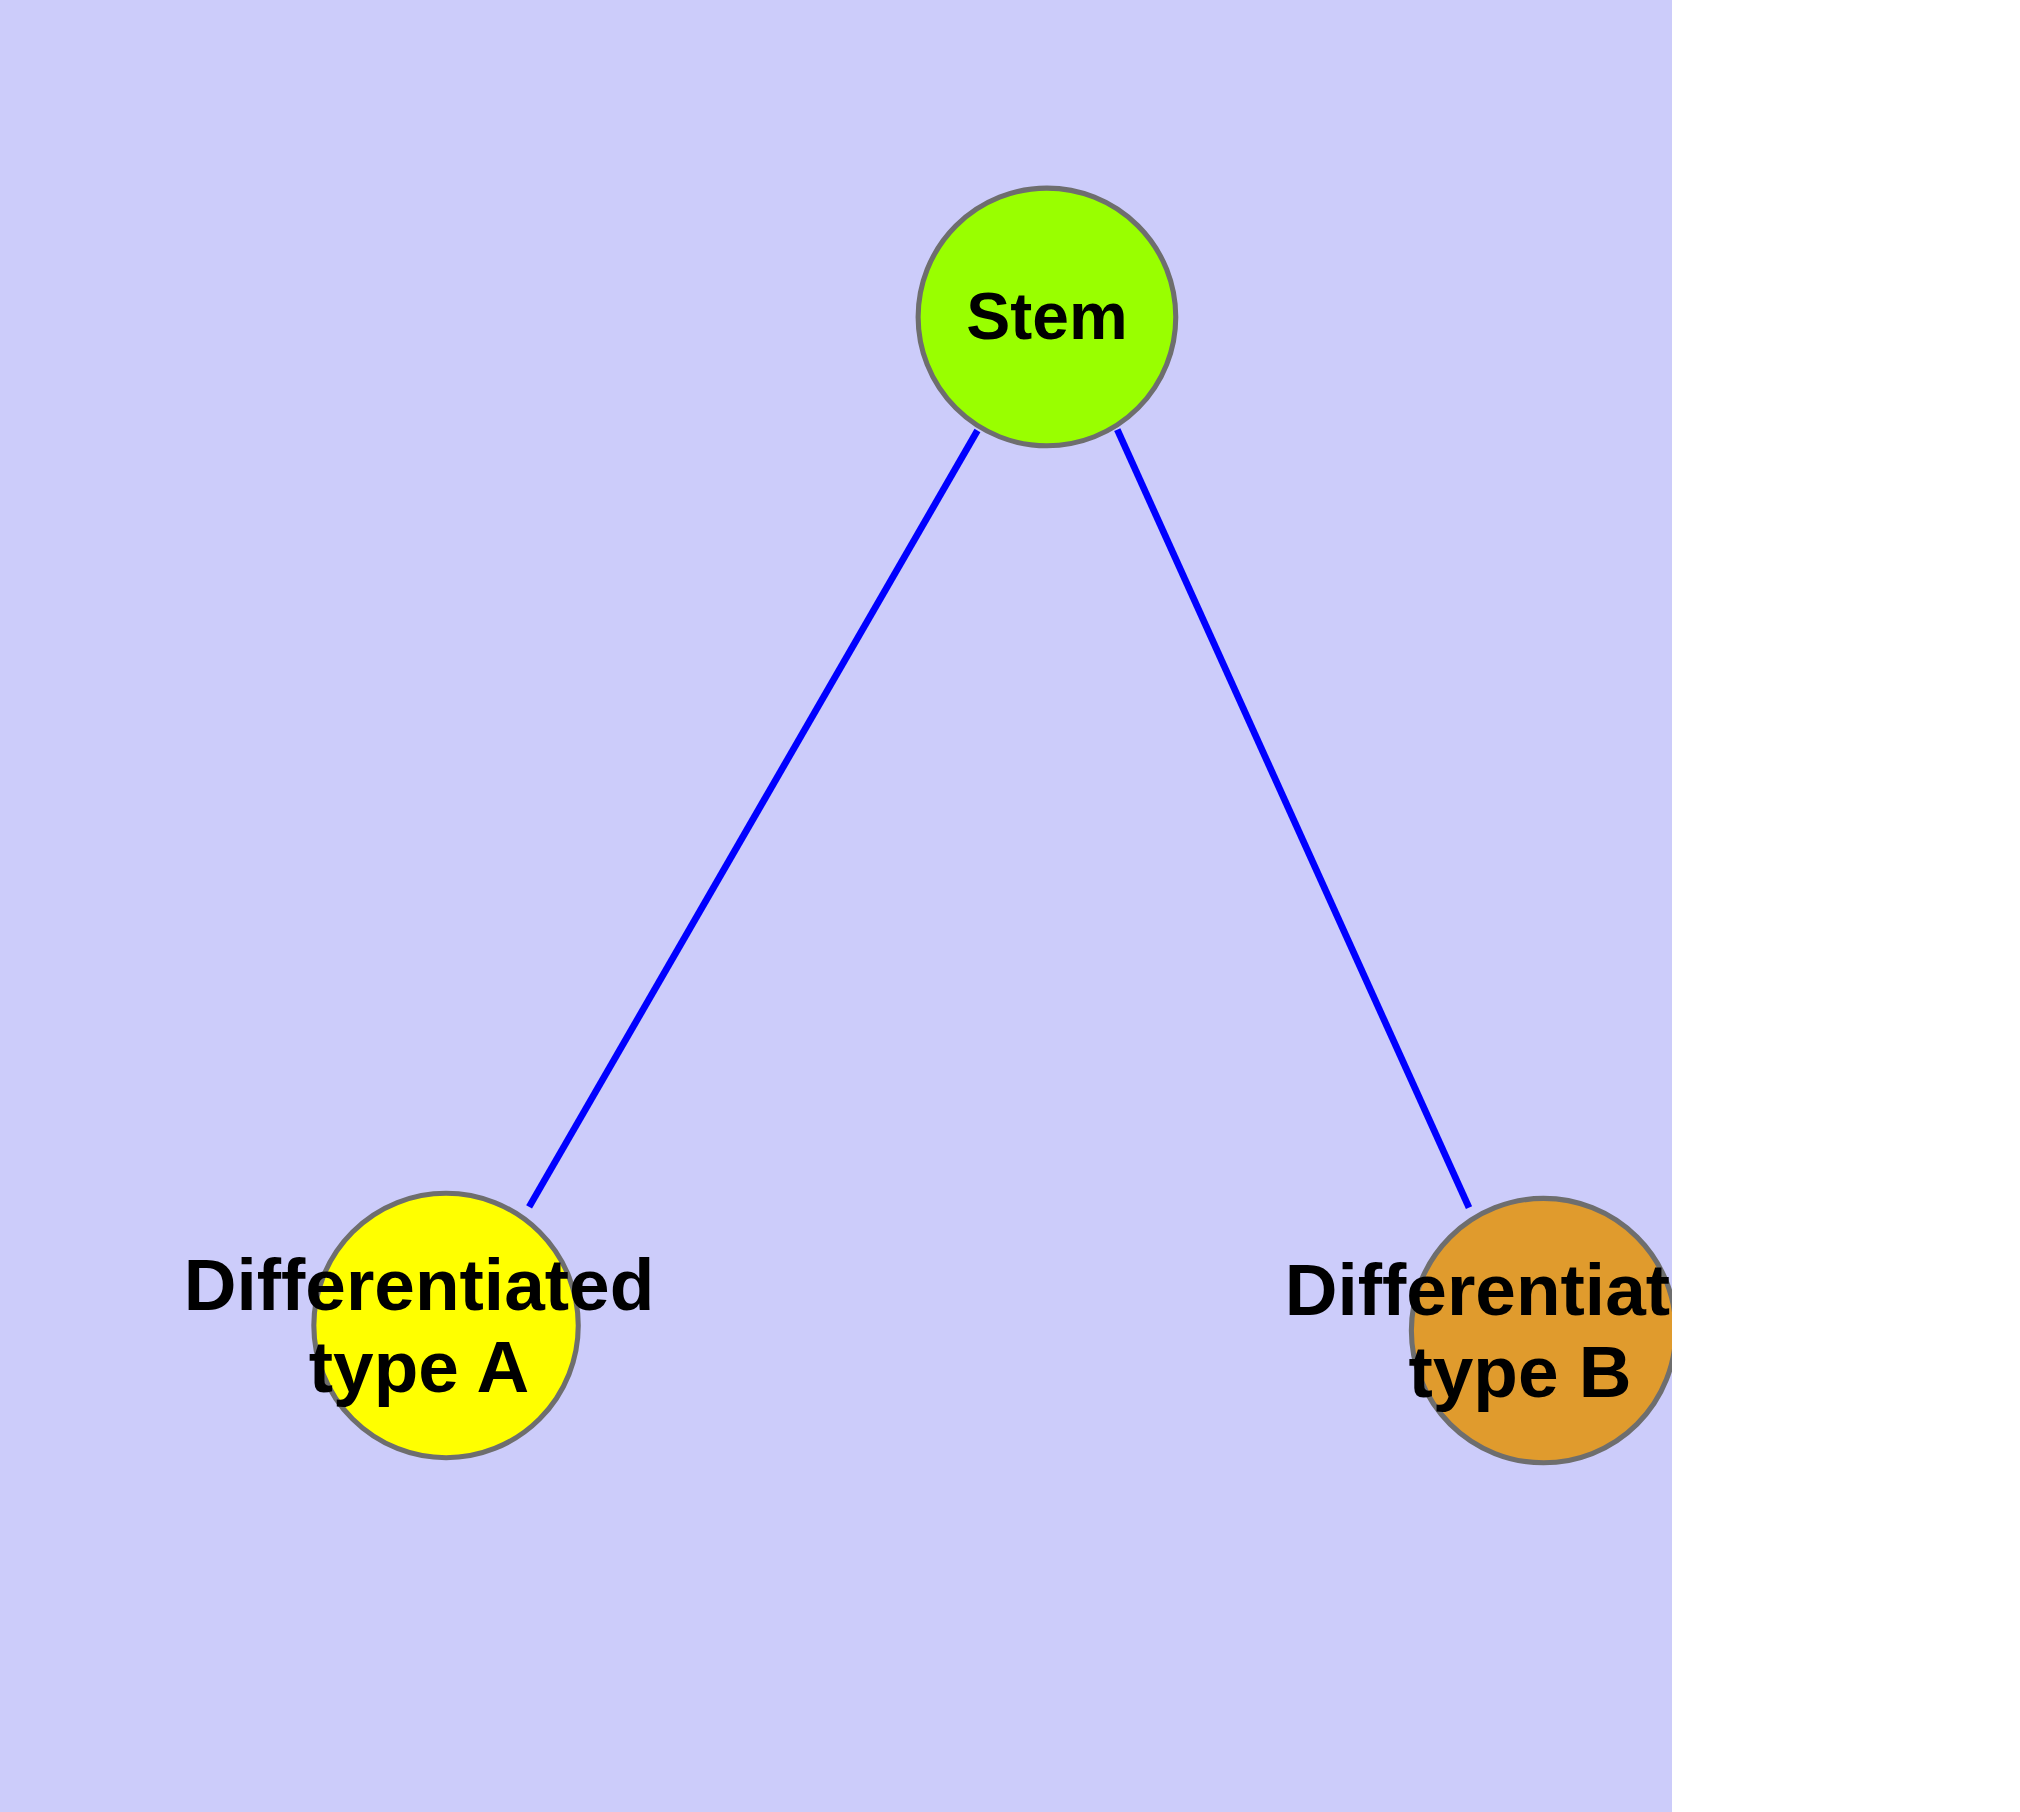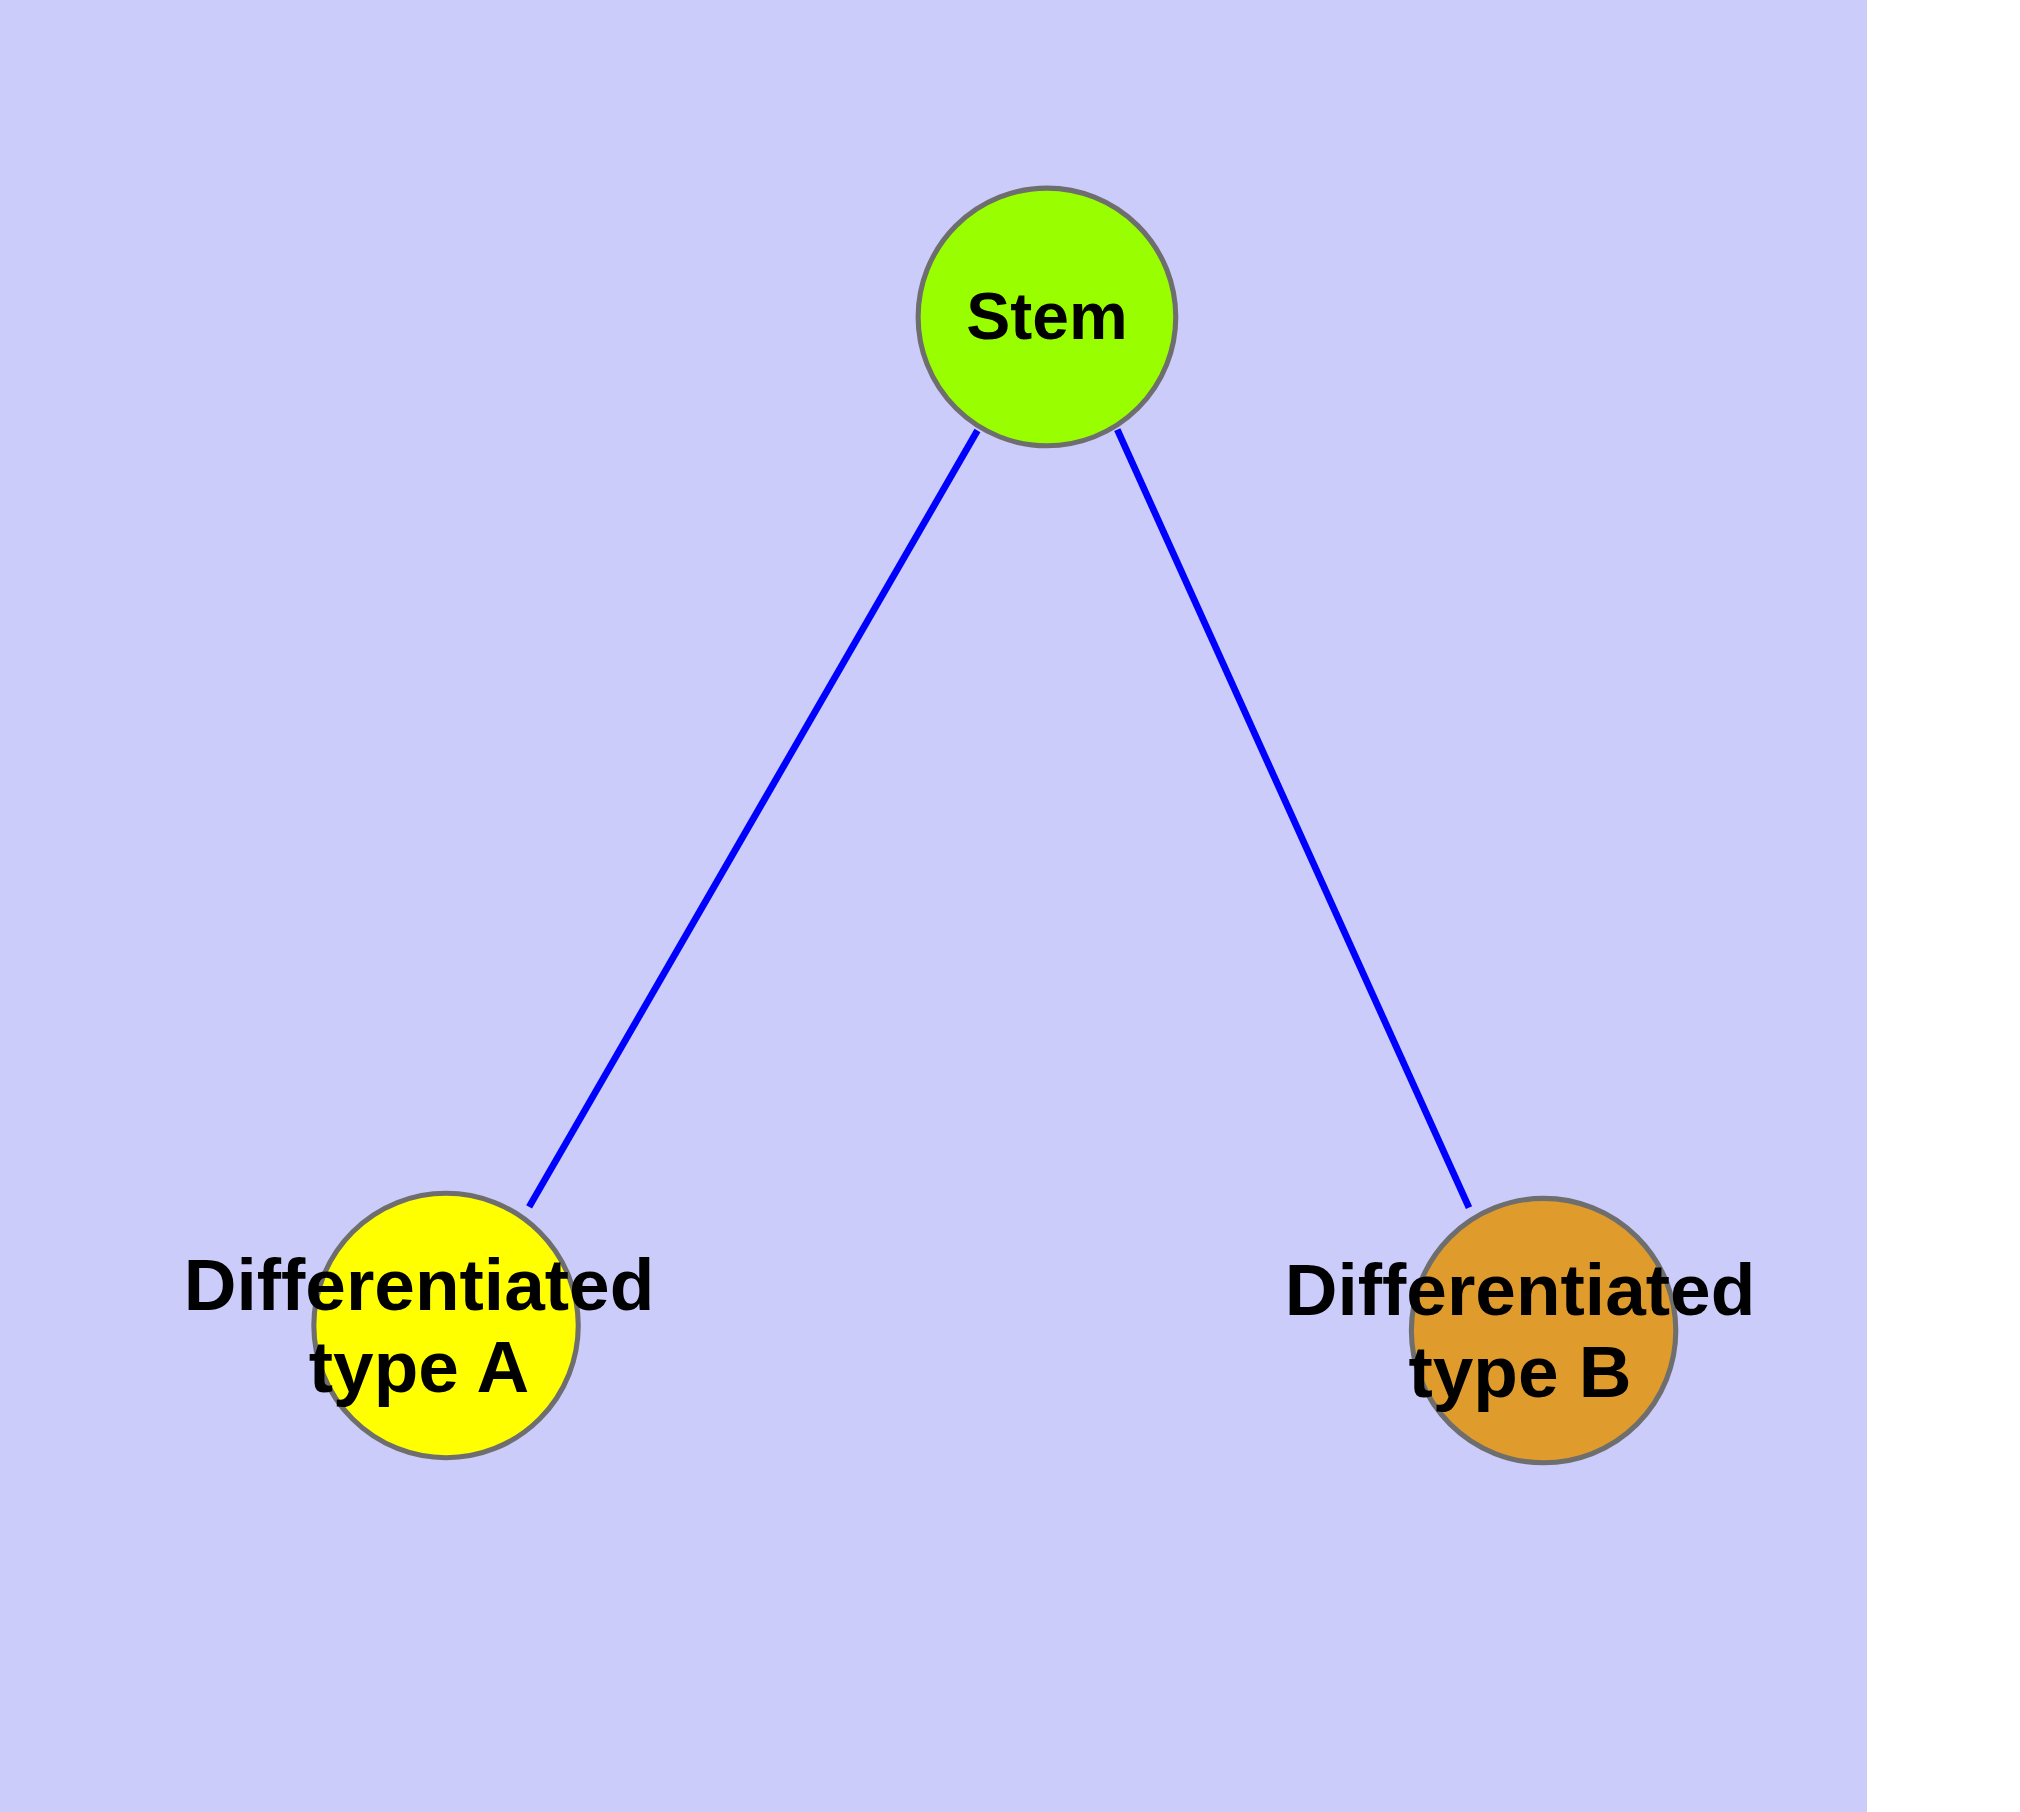--- a/index.html
+++ b/index.html
@@ -54,21 +54,21 @@
   #label-type-b {
     font-size: 73px;
     left: 1520px;
     top: 1331px;
     transform: translate(-50%, -50%);
   }
 </style>
 </head>
 <body>
 
-<div id="canvas" style="width: 1867px; height: 1812px;">
+<div id="canvas" style="width: 1672px; height: 1812px;">
 
   <div id="bg-rect" style="width: 2021px; height: 1812px; background: rgb(204, 204, 250);"></div>
 
   <svg id="graph-svg" viewBox="0 0 2384 2138" xmlns="http://www.w3.org/2000/svg">
     <g>
       <line id="svg-edge-0" stroke="#0000ff" stroke-width="8" stroke-linecap="butt" x1="1153" y1="508" x2="624" y2="1424"></line>
       <line id="svg-edge-1" stroke="#0000ff" stroke-width="8" stroke-linecap="butt" x1="1318" y1="507" x2="1733" y2="1425"></line>
     </g>
     <g>
       <circle id="svg-node-0" stroke="#6e6e6e" stroke-width="6" cx="1235" cy="374" r="152" fill="#99ff00"></circle>

